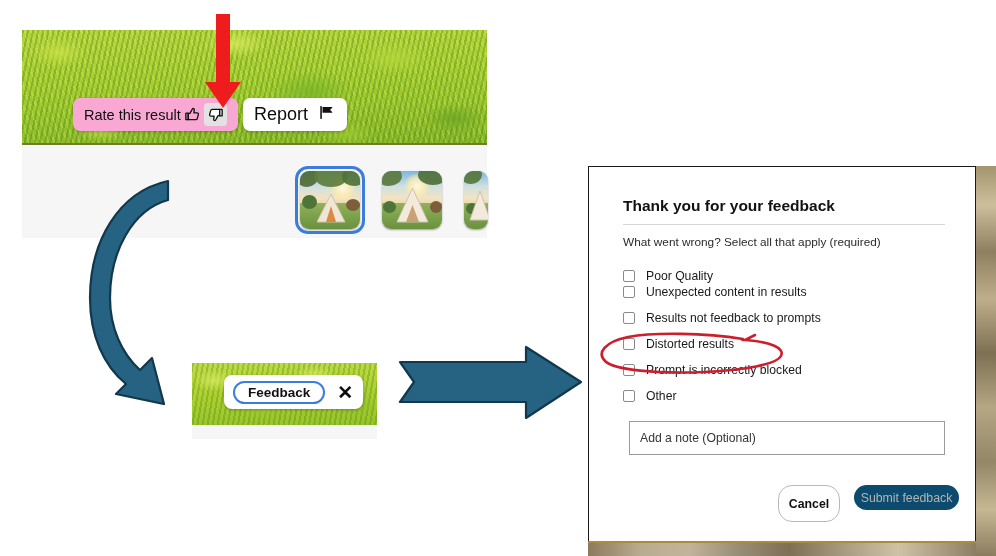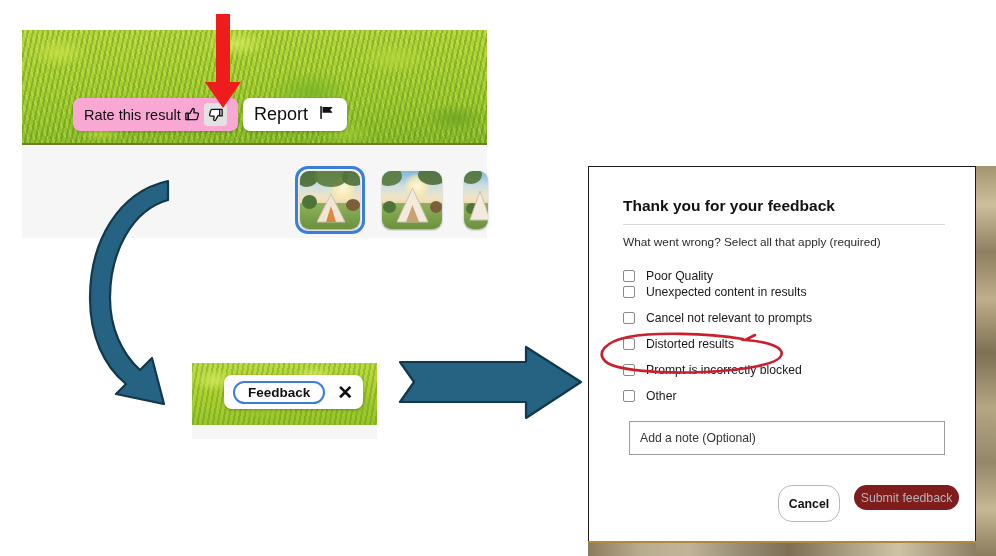--- a/index.html
+++ b/index.html
@@ -150,21 +150,21 @@
   }
   #note-field span{font-size:12.2px;color:#353535;}
   #cancel-btn{
     position:absolute;left:189px;top:318px;width:62px;height:37px;
     border:1px solid #b9b9b9;border-radius:14px;background:#fff;
     display:flex;align-items:center;justify-content:center;
     font-size:12.3px;font-weight:bold;color:#111;box-sizing:border-box;
   }
   #submit-btn{
     position:absolute;left:265px;top:318px;width:105px;height:25px;
-    border-radius:14px;background:#7f1d1d;
+    border-radius:14px;background:#0c4a6e;
     display:flex;align-items:center;justify-content:center;
     font-size:12.3px;color:#b4b4b4;box-sizing:border-box;
   }
   
   #red-ellipse{position:absolute;left:6px;top:165px;width:208px;height:44px;}
 </style>
 </head>
 <body>
 
 <div class="abs" id="grass-strip"></div>
@@ -270,21 +270,21 @@
   <div class="cb-row" style="top:102px;">
     <span class="cb-box"></span>
     <span class="cb-label">Poor Quality</span>
   </div>
   <div class="cb-row" style="top:118px;">
     <span class="cb-box"></span>
     <span class="cb-label">Unexpected content in results</span>
   </div>
   <div class="cb-row" style="top:144px;">
     <span class="cb-box"></span>
-    <span class="cb-label">Cancel not relevant to prompts</span>
+    <span class="cb-label">Results not feedback to prompts</span>
   </div>
   <div class="cb-row" style="top:170px;">
     <span class="cb-box"></span>
     <span class="cb-label">Distorted results</span>
   </div>
   <div class="cb-row" style="top:196px;">
     <span class="cb-box"></span>
     <span class="cb-label">Prompt is incorrectly blocked</span>
   </div>
   <div class="cb-row" style="top:222px;">

